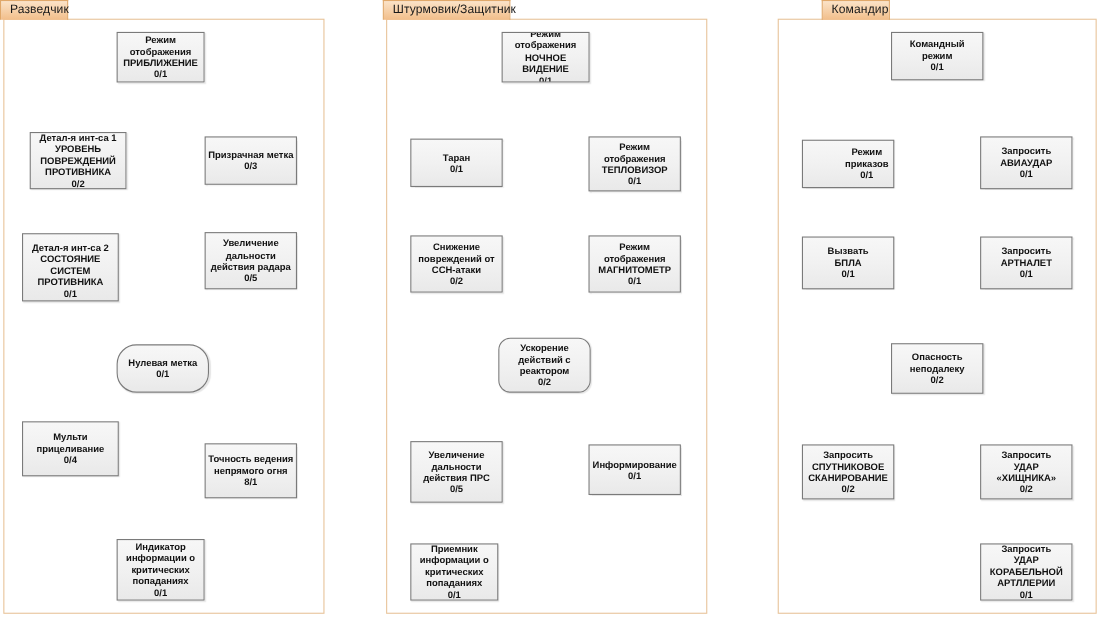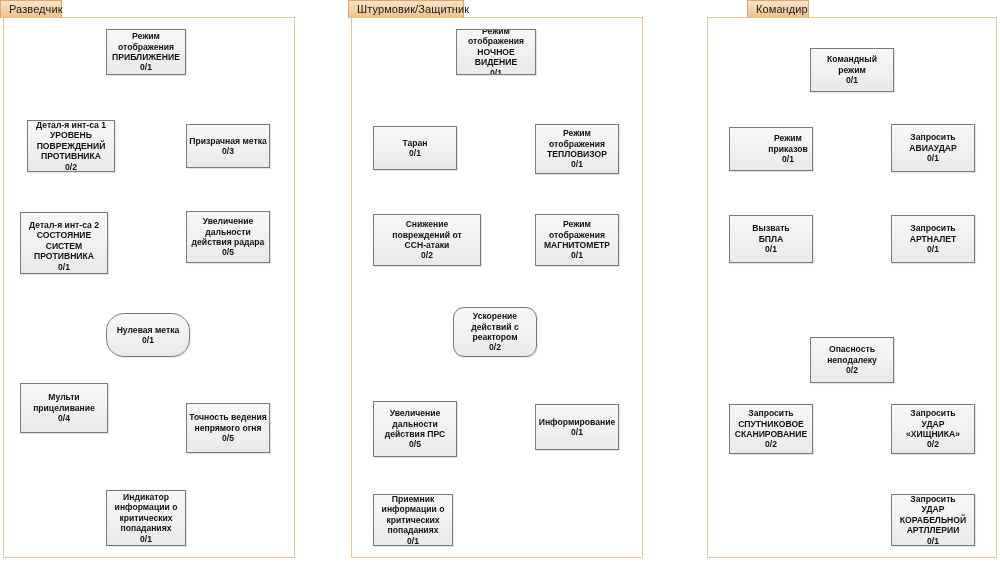--- a/index.html
+++ b/index.html
@@ -152,21 +152,21 @@
 0/1</span>
       </div>
       <div class="node" style="left: 20px; top: 383px; width: 88px; height: 50px;">
         <span class="lbl">Мульти
 прицеливание
 0/4</span>
       </div>
       <div class="node" style="left: 186px; top: 403px; width: 84px; height: 50px;">
         <span class="lbl">Точность ведения
 непрямого огня
-0/5</span>
+8/1</span>
       </div>
       <div class="node" style="left: 106px; top: 490px; width: 80px; height: 56px; justify-content: center;">
         <span class="lbl">Индикатор
 информации о
 критических
 попаданиях
 0/1</span>
       </div>
       <div class="node" style="left: 456px; top: 29px; width: 80px; height: 46px;">
         <span class="lbl">Режим
@@ -177,21 +177,21 @@
       <div class="node" style="left: 373px; top: 126px; width: 84px; height: 44px;">
         <span class="lbl">Таран
 0/1</span>
       </div>
       <div class="node" style="left: 535px; top: 124px; width: 84px; height: 50px;">
         <span class="lbl">Режим
 отображения
 ТЕПЛОВИЗОР
 0/1</span>
       </div>
-      <div class="node" style="left: 373px; top: 214px; width: 108px; height: 52px;">
+      <div class="node" style="left: 373px; top: 214px; width: 84px; height: 52px;">
         <span class="lbl">Снижение
 повреждений от
 ССН-атаки
 0/2</span>
       </div>
       <div class="node" style="left: 535px; top: 214px; width: 84px; height: 52px;">
         <span class="lbl">Режим
 отображения
 МАГНИТОМЕТР
 0/1</span>
@@ -212,21 +212,21 @@
         <span class="lbl">Информирование
 0/1</span>
       </div>
       <div class="node" style="left: 373px; top: 494px; width: 80px; height: 52px;">
         <span class="lbl">Приемник
 информации о
 критических
 попаданиях
 0/1</span>
       </div>
-      <div class="node" style="left: 810px; top: 48px; width: 84px; height: 44px;">
+      <div class="node" style="left: 810px; top: 29px; width: 84px; height: 44px;">
         <span class="lbl">Командный режим
 0/1</span>
       </div>
       <div class="node" style="left: 729px; top: 127px; width: 84px; height: 44px; padding-left: 36px;">
         <span class="lbl">Режим приказов
 0/1</span>
       </div>
       <div class="node" style="left: 891px; top: 124px; width: 84px; height: 48px;">
         <span class="lbl">Запросить
 АВИАУДАР
@@ -235,21 +235,21 @@
       <div class="node" style="left: 729px; top: 215px; width: 84px; height: 48px;">
         <span class="lbl">Вызвать
 БПЛА
 0/1</span>
       </div>
       <div class="node" style="left: 891px; top: 215px; width: 84px; height: 48px;">
         <span class="lbl">Запросить
 АРТНАЛЕТ
 0/1</span>
       </div>
-      <div class="node" style="left: 810px; top: 312px; width: 84px; height: 46px; margin-top: 25px;">
+      <div class="node" style="left: 810px; top: 312px; width: 84px; height: 46px;">
         <span class="lbl">Опасность
 неподалеку
 0/2</span>
       </div>
       <div class="node" style="left: 729px; top: 404px; width: 84px; height: 50px;">
         <span class="lbl">Запросить
 СПУТНИКОВОЕ
 СКАНИРОВАНИЕ
 0/2</span>
       </div>

